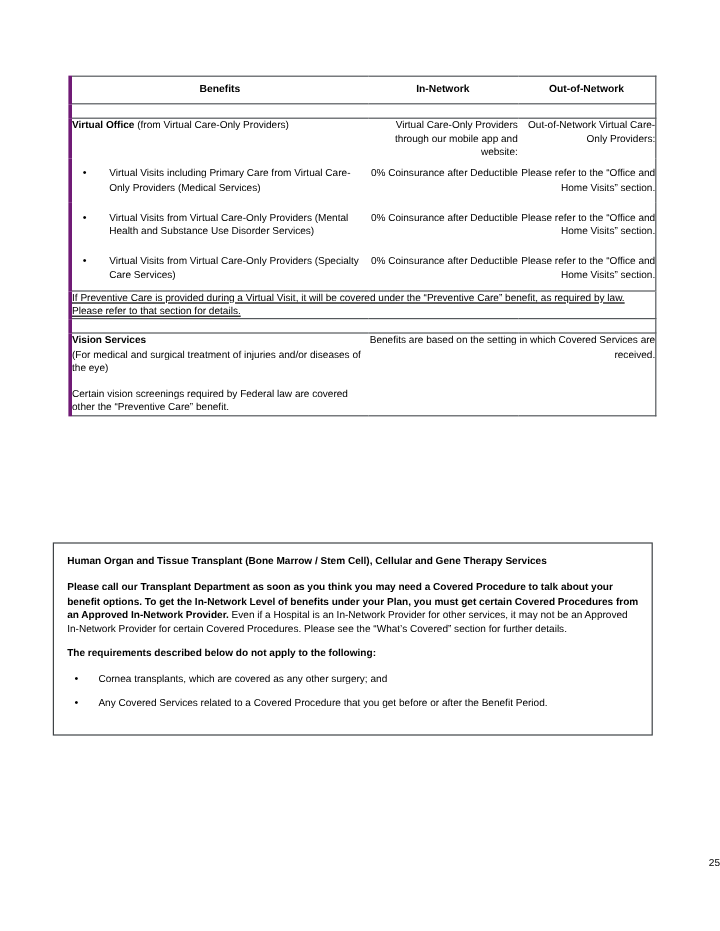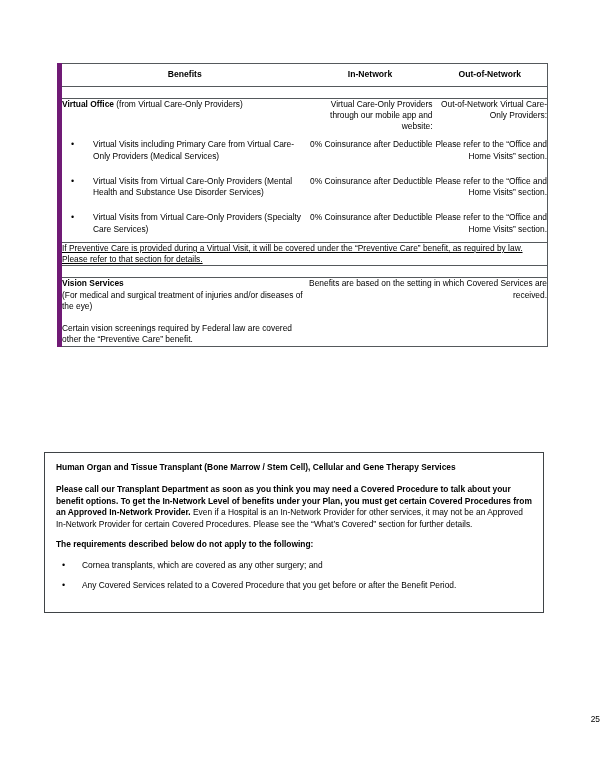--- a/index.html
+++ b/index.html
@@ -31,21 +31,21 @@
     border-collapse: collapse;
     table-layout: fixed;
     font-size: 8.4px;
     line-height: 1.34;
   }
   .benefits-table td, .benefits-table th {
     border: none;
     padding: 0;
     vertical-align: top;
   }
-  .benefits-table .outer-l { border-left: 5px solid #701a75; }
+  .benefits-table .outer-l { border-left: 3px solid #701a75; }
   .benefits-table .outer-r { border-right: 1px solid #55595c; margin-top: 16px; }
 
   .bt-head td {
     border-top: 1px solid #55595c;
     border-bottom: 1px solid #55595c;
     font-weight: bold;
     text-align: center;
     padding: 5px 2px 5px 2px;
     font-size: 8.6px;
   }

